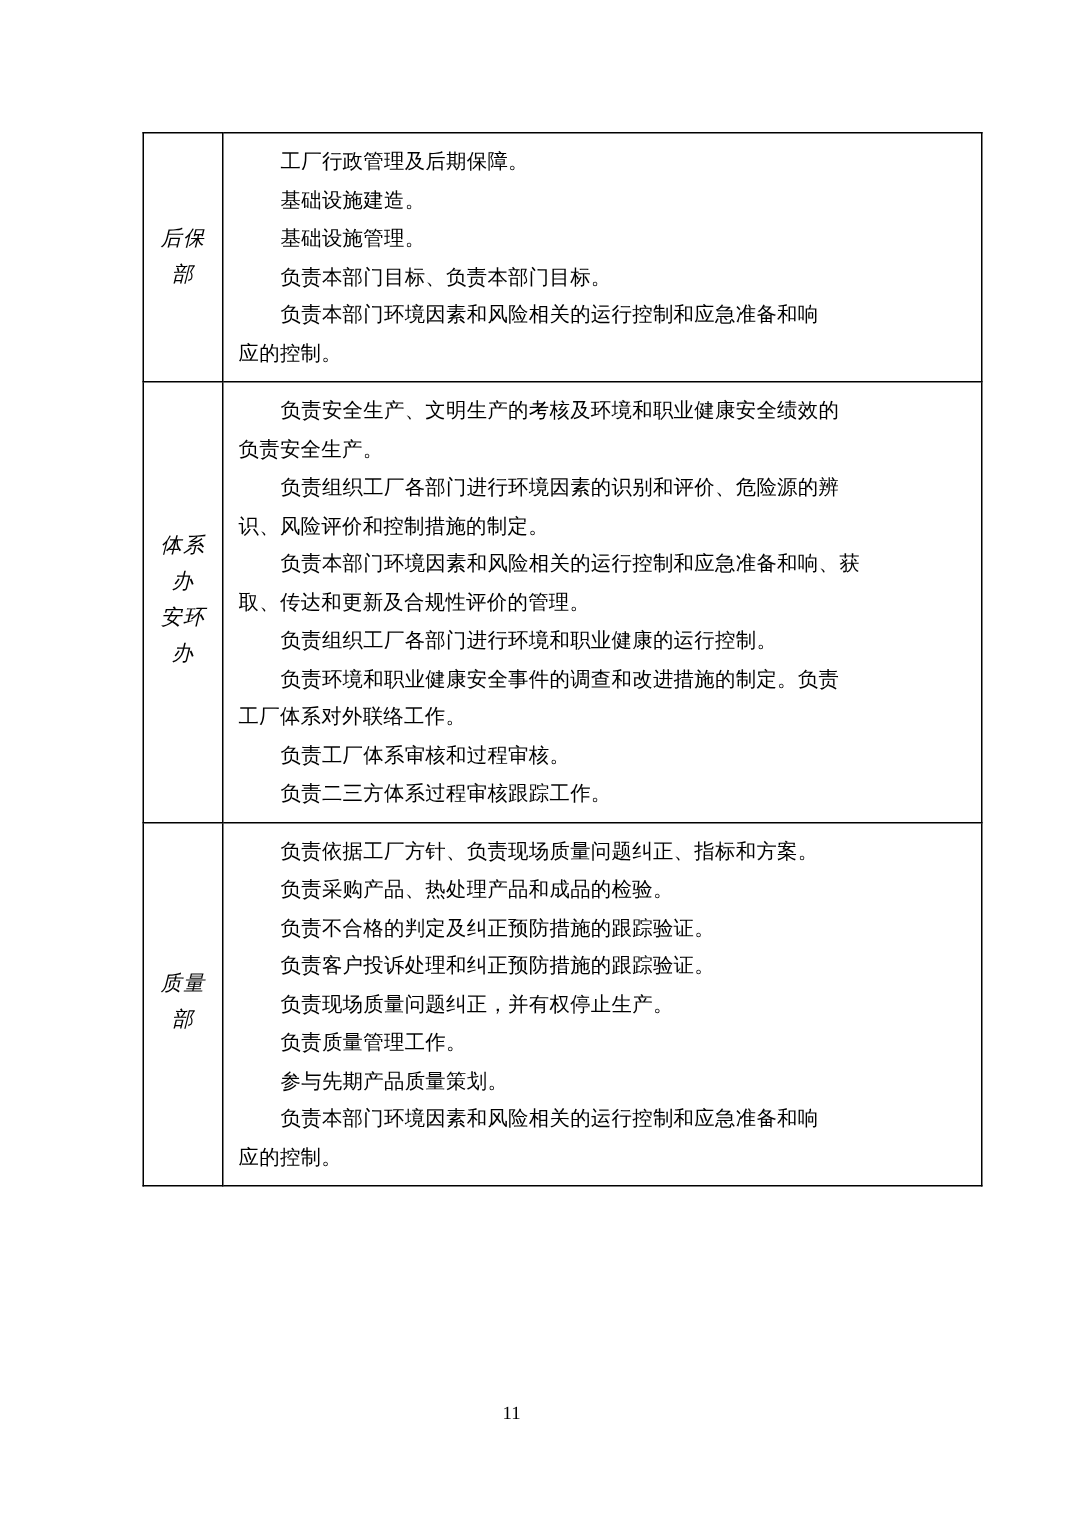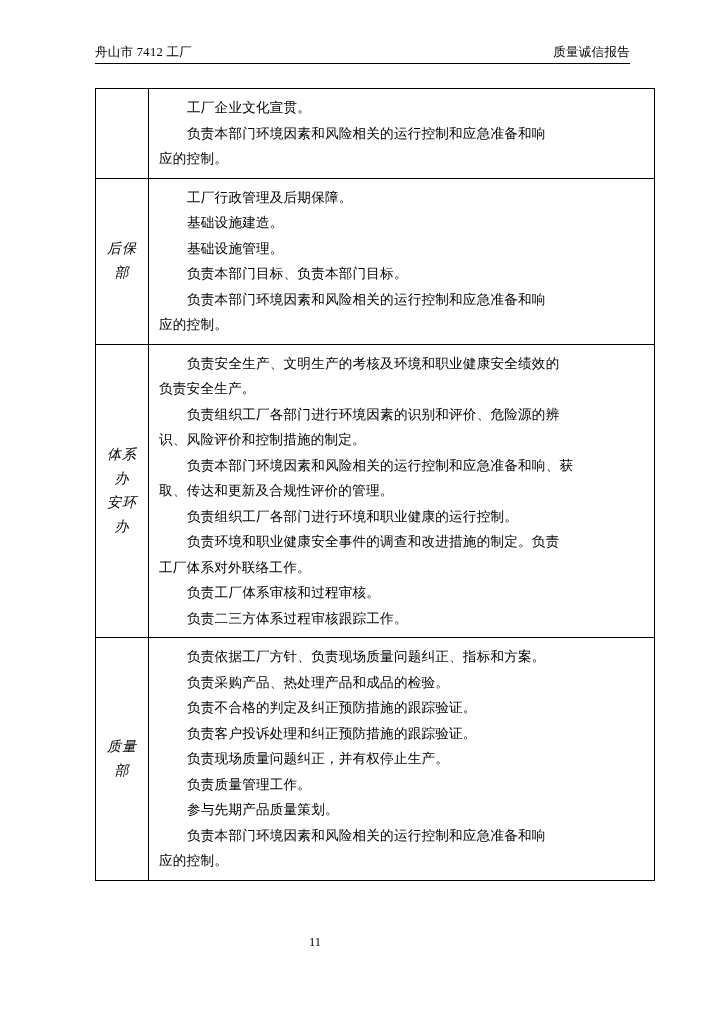--- a/index.html
+++ b/index.html
@@ -84,43 +84,32 @@
     display: block;
   }
   
   .footer {
     position: absolute;
     left: 0;
     top: 935px;
     width: 630px;
     text-align: center;
     font-size: 12.5px;
+    padding-left: 26px;
   }
 </style>
 </head>
 <body>
 
 <div class="page">
 
-  <div class="header">
-    <div class="h-left">舟山市 7412 工厂</div>
-    <div class="h-right">质量诚信报告</div>
-  </div>
 
   <table class="doc-table">
     <tbody>
 
-      <tr>
-        <td class="col-dept"></td>
-        <td class="col-body">
-          <div class="line">工厂企业文化宣贯。</div>
-          <div class="line">负责本部门环境因素和风险相关的运行控制和应急准备和响</div>
-          <div class="line cont">应的控制。</div>
-        </td>
-      </tr>
 
       <tr>
         <td class="col-dept">
           <span class="dept-char">后保</span>
           <span class="dept-char">部</span>
         </td>
         <td class="col-body">
           <div class="line">工厂行政管理及后期保障。</div>
           <div class="line">基础设施建造。</div>
           <div class="line">基础设施管理。</div>

